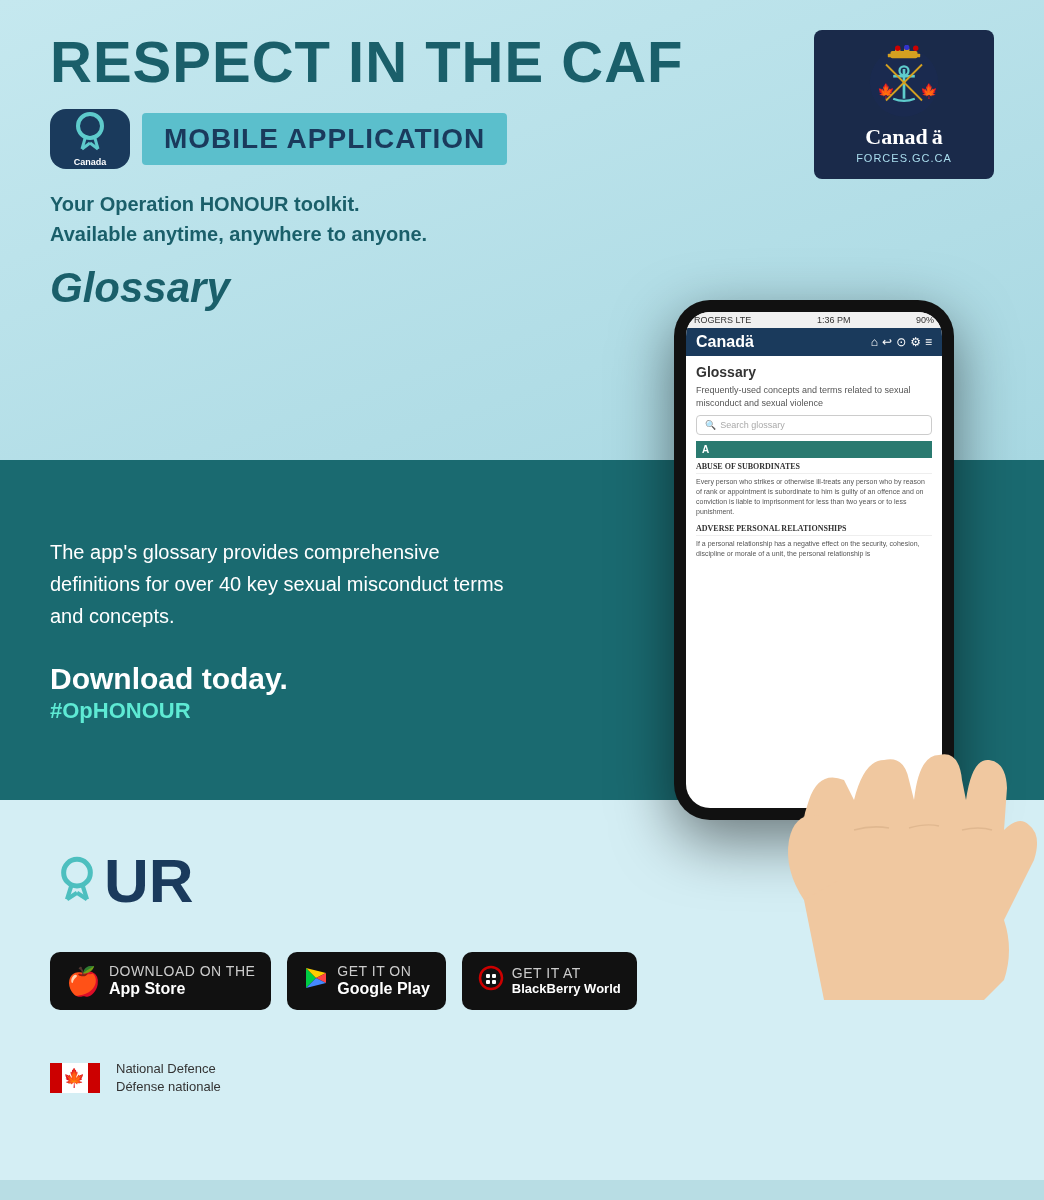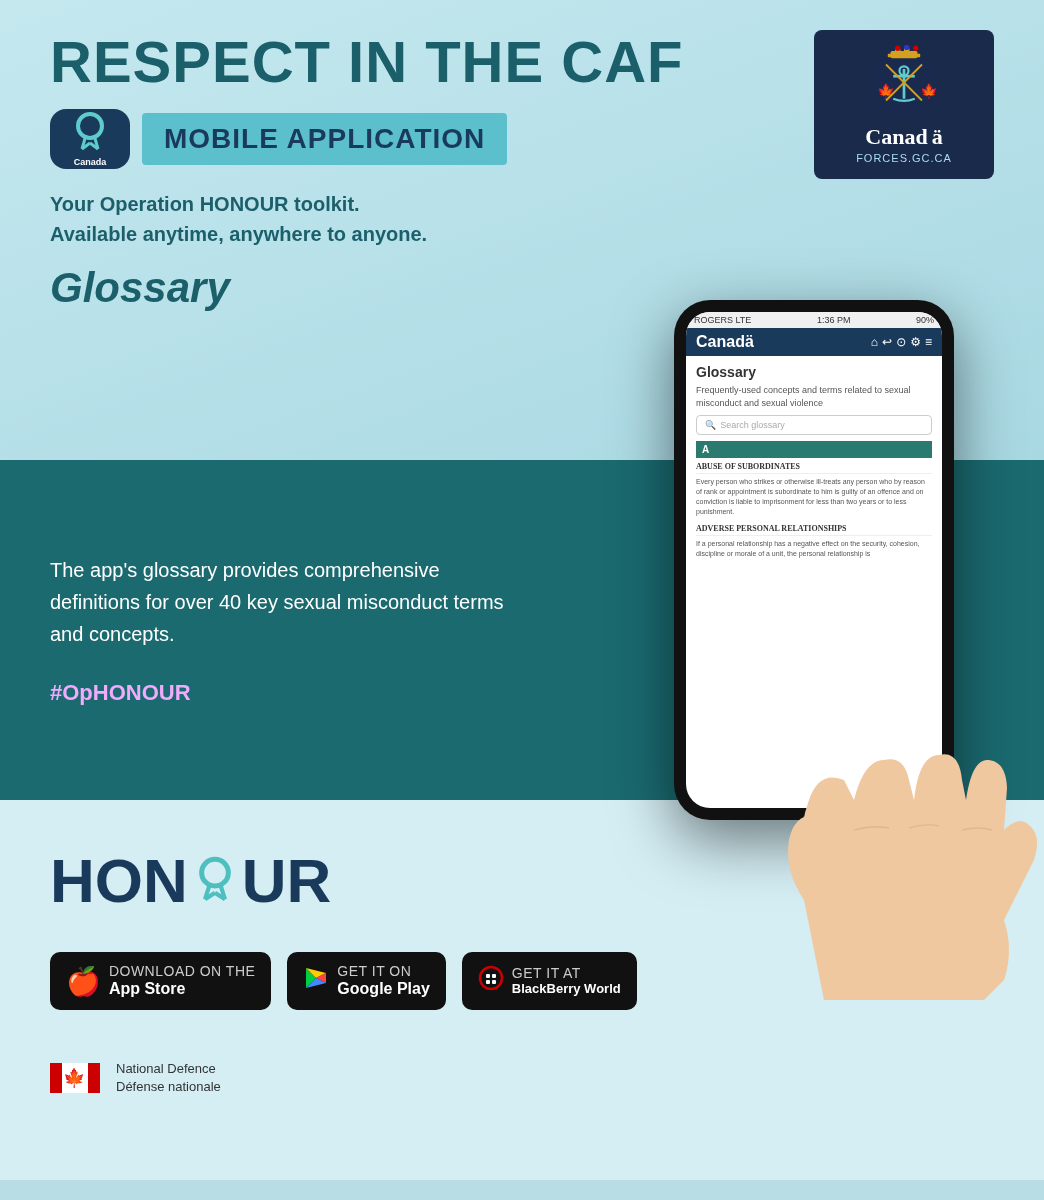--- a/index.html
+++ b/index.html
@@ -138,21 +138,21 @@
 
     .mid-text .download-cta {
       font-size: 30px;
       font-weight: 900;
       color: white;
     }
 
     .mid-text .hashtag {
       font-size: 22px;
       font-weight: bold;
-      color: #f0abfc;
+      color: #5eead4;
       margin-top: 2px;
     }
 
     
     .phone-container {
       position: absolute;
       right: -20px;
       top: -160px;
       width: 420px;
       z-index: 10;
@@ -477,20 +477,21 @@
         <span style="font-size:22px; font-weight:900; color:white; font-family:Georgia,serif;">ä</span>
       </div>
       <div class="forces-url" style="font-size:11px;color:#aaddee;letter-spacing:1px;margin-top:2px;">FORCES.GC.CA</div>
     </div>
   </div>
 </div>
 
 <div class="mid-section">
   <div class="mid-text">
     <p class="description">The app's glossary provides comprehensive definitions for over 40 key sexual misconduct terms and concepts.</p>
+    <div class="download-cta">Download today.</div>
     <div class="hashtag">#OpHONOUR</div>
   </div>
 
   <div class="phone-container">
     <div class="phone-hand-wrapper">
 
       <div class="phone-outer">
         <div class="phone-screen">
 
           <div class="phone-status-bar">
@@ -540,21 +541,20 @@
         </g>
       </svg>
     </div>
   </div>
 </div>
 
 <div class="bottom-section">
 
   <div class="op-honour-logo">
     <div class="honour-text">
-      <span>HON</span>
 
       <svg class="honour-ribbon" viewBox="0 0 50 60" xmlns="http://www.w3.org/2000/svg">
         <ellipse cx="25" cy="20" rx="16" ry="16" fill="none" stroke="#4dbfbf" stroke-width="6"></ellipse>
         <line x1="19" y1="33" x2="13" y2="52" stroke="#4dbfbf" stroke-width="5"></line>
         <line x1="31" y1="33" x2="37" y2="52" stroke="#4dbfbf" stroke-width="5"></line>
         <line x1="13" y1="52" x2="25" y2="44" stroke="#4dbfbf" stroke-width="5"></line>
         <line x1="37" y1="52" x2="25" y2="44" stroke="#4dbfbf" stroke-width="5"></line>
       </svg>
       <span>UR</span>
     </div>

